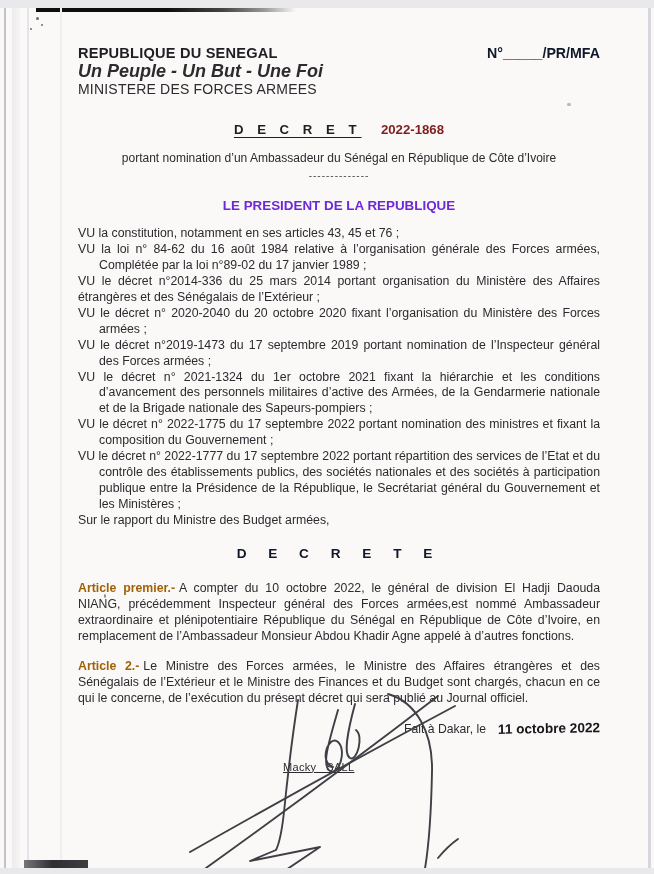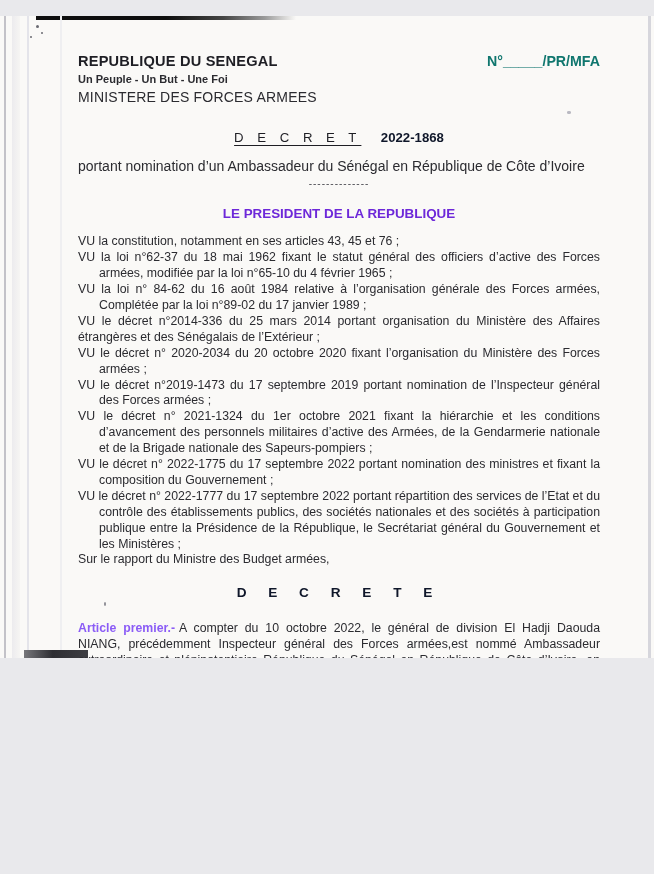--- a/index.html
+++ b/index.html
@@ -1,17 +1,17 @@
 <!DOCTYPE html>
 <html><head>
 <meta charset="utf-8">
 <style>
   html,body{margin:0;padding:0;background:#e9e9ec;}
   .page{
-    position:relative;width:654px;height:642px;margin:16px auto;
+    position:relative;width:654px;height:860px;margin:8px auto;
     background:#faf9f7;overflow:hidden;
     font-family:"Liberation Sans","DejaVu Sans",sans-serif;
     color:#2b2b30;
   }
   
   .edge-left-outer{position:absolute;left:4px;top:0;width:2px;height:100%;background:#b8b8c0;opacity:.85;}
   .edge-left-band{position:absolute;left:12px;top:0;width:8px;height:100%;background:linear-gradient(to right,#ecebee,#f6f5f3);}
   .edge-left-inner{position:absolute;left:27px;top:0;width:2px;height:100%;background:#e4e4ea;}
   .edge-left-faint{position:absolute;left:60px;top:0;width:2px;height:100%;background:#efeff1;}
   .edge-right{position:absolute;right:3px;top:0;width:3px;height:100%;background:#d6d6dc;}
@@ -22,38 +22,38 @@
   .speck{position:absolute;background:#6a6a72;border-radius:50%;}
   .speck.s1{left:36px;top:9px;width:3px;height:3px;}
   .speck.s2{left:41px;top:16px;width:2px;height:2px;}
   .speck.s3{left:30px;top:20px;width:2px;height:2px;}
   .speck.s4{left:567px;top:95px;width:4px;height:3px;background:#b9b9c2;border-radius:40%;}
   .speck.s5{left:104px;top:586px;width:2px;height:4px;background:#8a8a92;}
   
   .content{position:absolute;left:78px;top:38px;width:522px;font-size:12.3px;line-height:15.9px;}
   .hdr-row{display:flex;justify-content:space-between;align-items:flex-start;}
   .hdr-republic{font-size:14.6px;font-weight:700;letter-spacing:.2px;color:#1e1e24;}
-  .hdr-motto{font-size:11px;font-weight:700;margin-top:2px;}
+  .hdr-motto{font-size:18px;font-style:italic;font-weight:700;margin-top:2px;}
   .hdr-ministry{font-size:14px;margin-top:2px;letter-spacing:.2px;}
-  .hdr-ref{font-size:14.2px;font-weight:700;color:#0f766e;white-space:nowrap;}
+  .hdr-ref{font-size:14.2px;font-weight:700;color:#0f172a;white-space:nowrap;}
   .decret-line{text-align:center;margin-top:24px;}
-  .decret-word{font-size:13.2px;font-weight:400;letter-spacing:5px;
+  .decret-word{font-size:13.2px;font-weight:700;letter-spacing:5px;
     text-decoration:underline;text-underline-offset:3px;color:#1e1e24;}
-  .decret-num{font-size:13.2px;font-weight:700;margin-left:16px;color:#0f172a;}
-  .subtitle{text-align:left;margin-top:12px;font-size:14px;}
+  .decret-num{font-size:13.2px;font-weight:700;margin-left:16px;color:#7f1d1d;}
+  .subtitle{text-align:center;margin-top:12px;font-size:12px;}
   .dash-sep{text-align:center;margin-top:1px;font-size:10px;letter-spacing:1px;color:#4c4c52;}
   .authority{text-align:center;margin-top:15px;font-size:13.4px;font-weight:700;color:#6d28d9;}
   .clauses{margin-top:12px;}
   .clause{margin:0;text-align:justify;}
   .clause.hang{padding-left:21px;text-indent:-21px;}
   .report-line{margin:0;}
   .decrete-heading{text-align:center;font-size:13.6px;font-weight:700;letter-spacing:9px;
     margin:17px 0 20px 0;color:#0f172a;}
   .article{margin:0 0 14px 0;text-align:justify;}
-  .article-label{font-weight:700;margin-right:4px;color:#8b5cf6;}
+  .article-label{font-weight:700;margin-right:4px;color:#a16207;}
   .closing{position:relative;margin-top:5px;height:120px;}
   .fait-line{text-align:right;font-size:12.2px;white-space:nowrap;}
   .fait-date{font-size:13.6px;font-weight:700;margin-left:12px;display:inline-block;
     transform:rotate(-1deg);color:#17171c;}
   .signer{margin-top:22px;margin-left:205px;font-size:11px;letter-spacing:.3px;white-space:pre;text-decoration:underline;}
   .signature-svg{position:absolute;left:180px;top:662px;width:302px;height:214px;pointer-events:none;}
   .signature-svg path{fill:none;stroke:#3f4045;stroke-width:1.9;stroke-linecap:round;stroke-linejoin:round;}
 </style>
 </head>
 <body>
@@ -89,24 +89,23 @@
       <span class="decret-num">2022-1868</span>
     </div>
 
     <div class="subtitle">portant nomination d’un Ambassadeur du Sénégal en République de Côte d’Ivoire</div>
     <div class="dash-sep">--------------</div>
 
     <div class="authority">LE PRESIDENT DE LA REPUBLIQUE</div>
 
     <div class="clauses">
       <p class="clause">VU la constitution, notamment en ses articles 43, 45 et 76 ;</p>
-      <p class="clause hang">VU la loi n°62-37 du 18 mai 1962 fixant le statut général des officiers d’active des Forces armées, modifiée par la loi n°65-10 du 4 février 1965 ;</p>
       <p class="clause hang">VU la loi n° 84-62 du 16 août 1984 relative à l’organisation générale des Forces armées, Complétée par la loi n°89-02 du 17 janvier 1989 ;</p>
       <p class="clause">VU le décret n°2014-336 du 25 mars 2014 portant organisation du Ministère des Affaires étrangères et des Sénégalais de l’Extérieur ;</p>
-      <p class="clause hang">VU le décret n° 2020-2034 du 20 octobre 2020 fixant l’organisation du Ministère des Forces armées ;</p>
+      <p class="clause hang">VU le décret n° 2020-2040 du 20 octobre 2020 fixant l’organisation du Ministère des Forces armées ;</p>
       <p class="clause hang">VU le décret n°2019-1473 du 17 septembre 2019 portant nomination de l’Inspecteur général des Forces armées ;</p>
       <p class="clause hang">VU le décret n° 2021-1324 du 1er octobre 2021 fixant la hiérarchie et les conditions d’avancement des personnels militaires d’active des Armées, de la Gendarmerie nationale et de la Brigade nationale des Sapeurs-pompiers ;</p>
       <p class="clause hang">VU le décret n° 2022-1775 du 17 septembre 2022 portant nomination des ministres et fixant la composition du Gouvernement ;</p>
       <p class="clause hang">VU le décret n° 2022-1777 du 17 septembre 2022 portant répartition des services de l’Etat et du contrôle des établissements publics, des sociétés nationales et des sociétés à participation publique entre la Présidence de la République, le Secrétariat général du Gouvernement et les Ministères ;</p>
       <p class="report-line">Sur le rapport du Ministre des Budget armées,</p>
     </div>
 
     <div class="decrete-heading">D E C R E T E</div>
 
     <p class="article">

